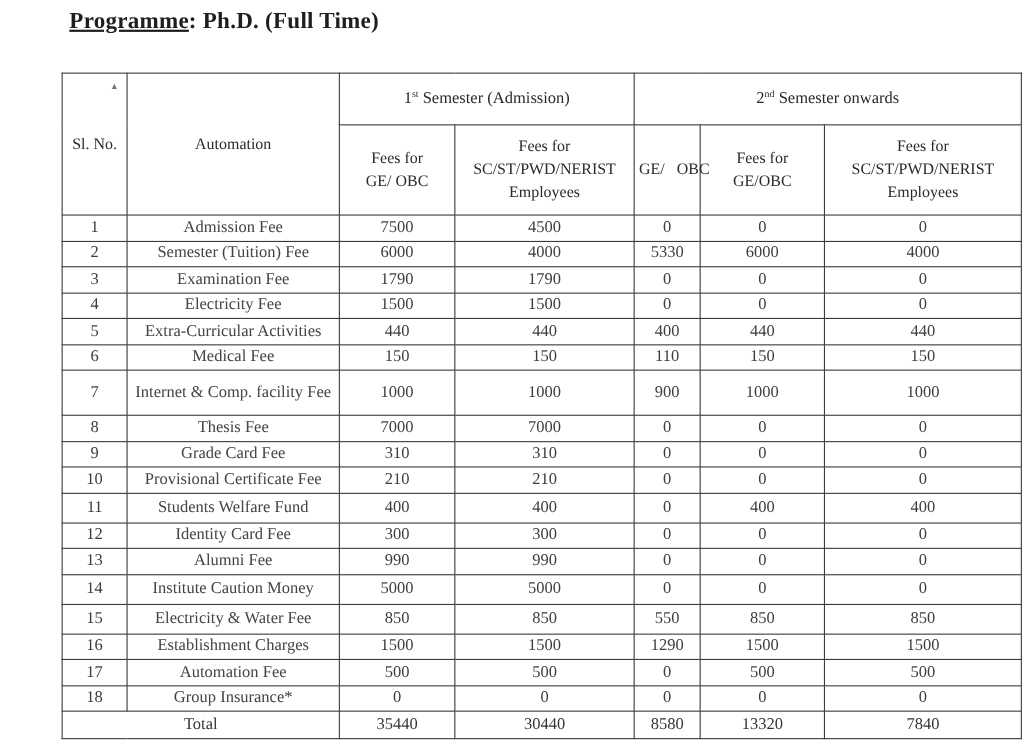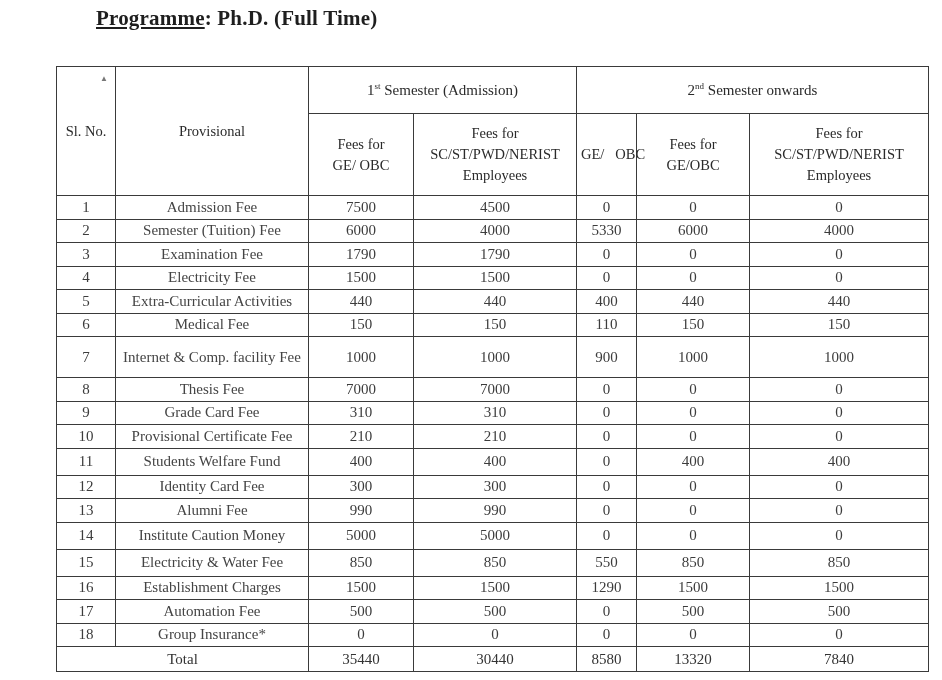--- a/index.html
+++ b/index.html
@@ -4,21 +4,21 @@
 <style>
   html, body { margin: 0; padding: 0; background: #ffffff; }
   body {
     width: 942px; height: 680px; overflow: hidden; position: relative;
     font-family: "Liberation Serif", "DejaVu Serif", serif; color: #2a2a2a;
   }
   .title {
     position: absolute; left: 63px; top: 6px;
     font-size: 21px; font-weight: bold; color: #1e1e1e; letter-spacing: 0.2px;
   }
-  .title .u { text-decoration: underline; margin-left: 33px; }
+  .title .u { text-decoration: underline; }
   table.fees {
     position: absolute; left: 56px; top: 66px;
     border-collapse: collapse; table-layout: fixed;
     width: 872px;
   }
   table.fees td, table.fees th {
     border: 1.4px solid #3a3a3a; padding: 0; text-align: center; vertical-align: middle;
   }
   th { font-weight: normal; color: #2a2a2a; font-size: 14.5px; line-height: 21px; }
   th.grp { height: 46px; font-size: 15px; }
@@ -44,21 +44,21 @@
     <col style="width:193px">
     <col style="width:105px">
     <col style="width:163px">
     <col style="width:60px">
     <col style="width:113px">
     <col style="width:179px">
   </colgroup>
   <thead>
     <tr>
       <th rowspan="2">Sl. No.</th>
-      <th rowspan="2" class="particulars-h">Provisional</th>
+      <th rowspan="2" class="particulars-h">Automation</th>
       <th colspan="2" class="grp"><span>1</span><sup>st</sup><span> Semester (Admission)</span></th>
       <th colspan="3" class="grp"><span>2</span><sup>nd</sup><span> Semester onwards</span></th>
     </tr>
     <tr id="subheader-row">
         <th class="sub">
           <div>Fees for</div>
           <div>GE/ OBC</div>
         </th>
         <th class="sub">
           <div>Fees for</div>

